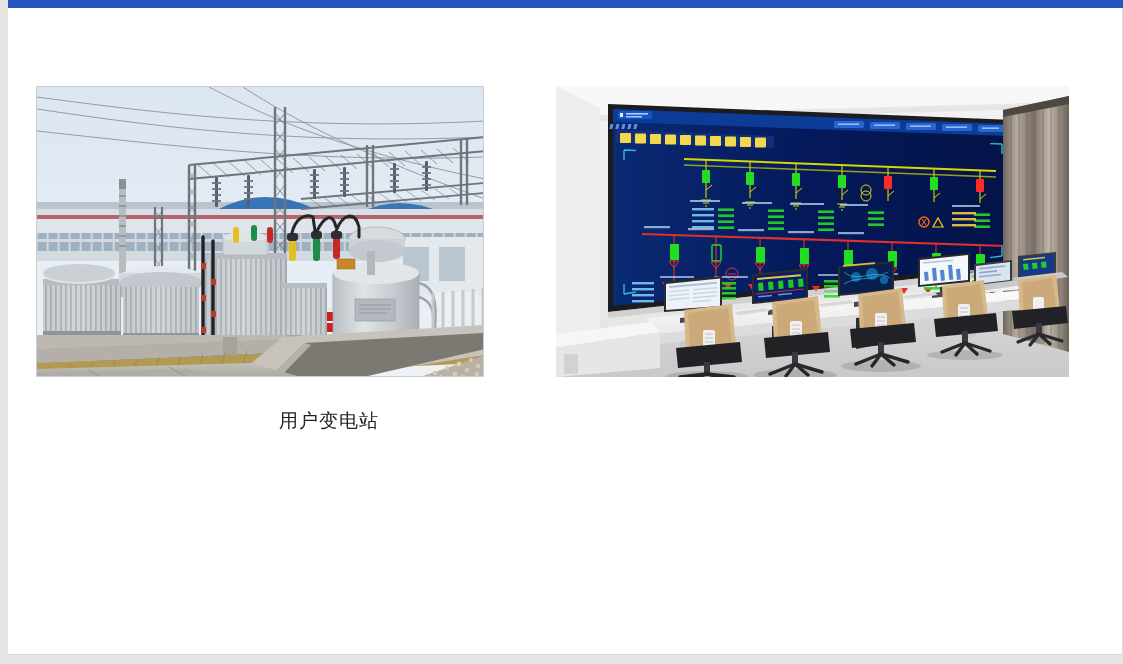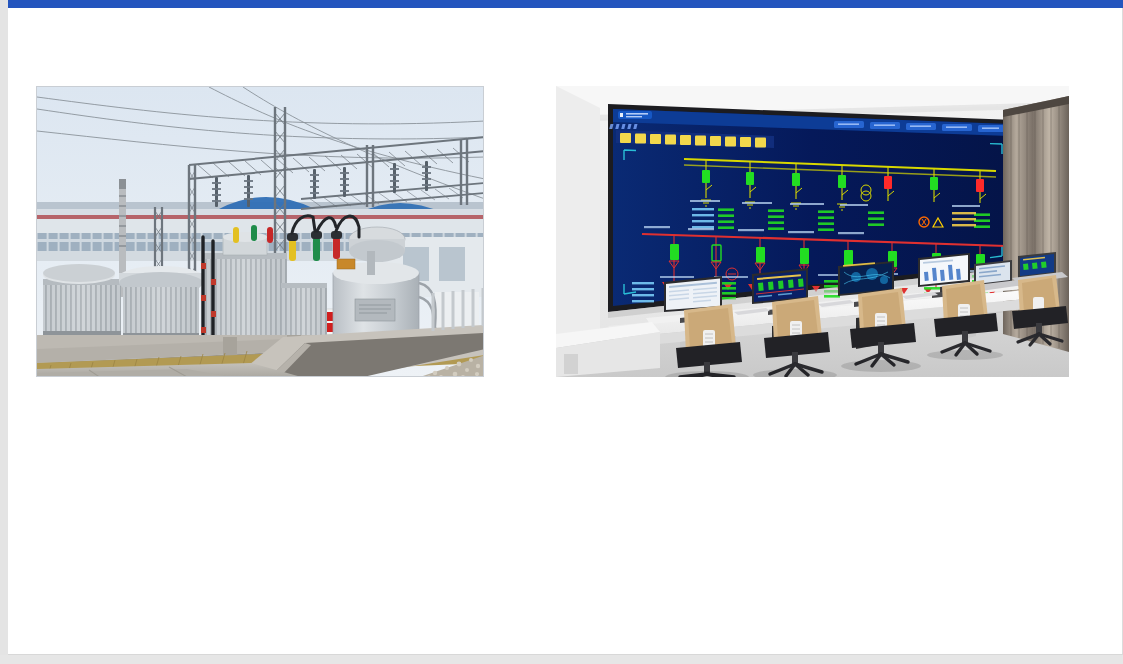--- a/index.html
+++ b/index.html
@@ -420,20 +420,21 @@
             <path d="M152,291 L132,280"></path>
           </g>
         </g>
 
         <g stroke="#c4c9cd" stroke-width="3">
           <path d="M396,206 L396,244 M406,205 L406,243 M416,204 L416,242 M426,203 L426,241
                    M436,202 L436,240 M446,201 L446,239"></path>
         </g>
       </svg>
     </div>
+    <div class="caption cap1">用户变电站</div>
   </div>
 
   <div class="figure fig2">
     <div class="photo">
       <svg width="513" height="291" viewBox="0 0 513 291" xmlns="http://www.w3.org/2000/svg">
         <defs>
           <linearGradient id="wallg" x1="0" y1="0" x2="0" y2="1">
             <stop offset="0%" stop-color="#f3f3f3"></stop>
             <stop offset="100%" stop-color="#e3e3e3"></stop>
           </linearGradient>

